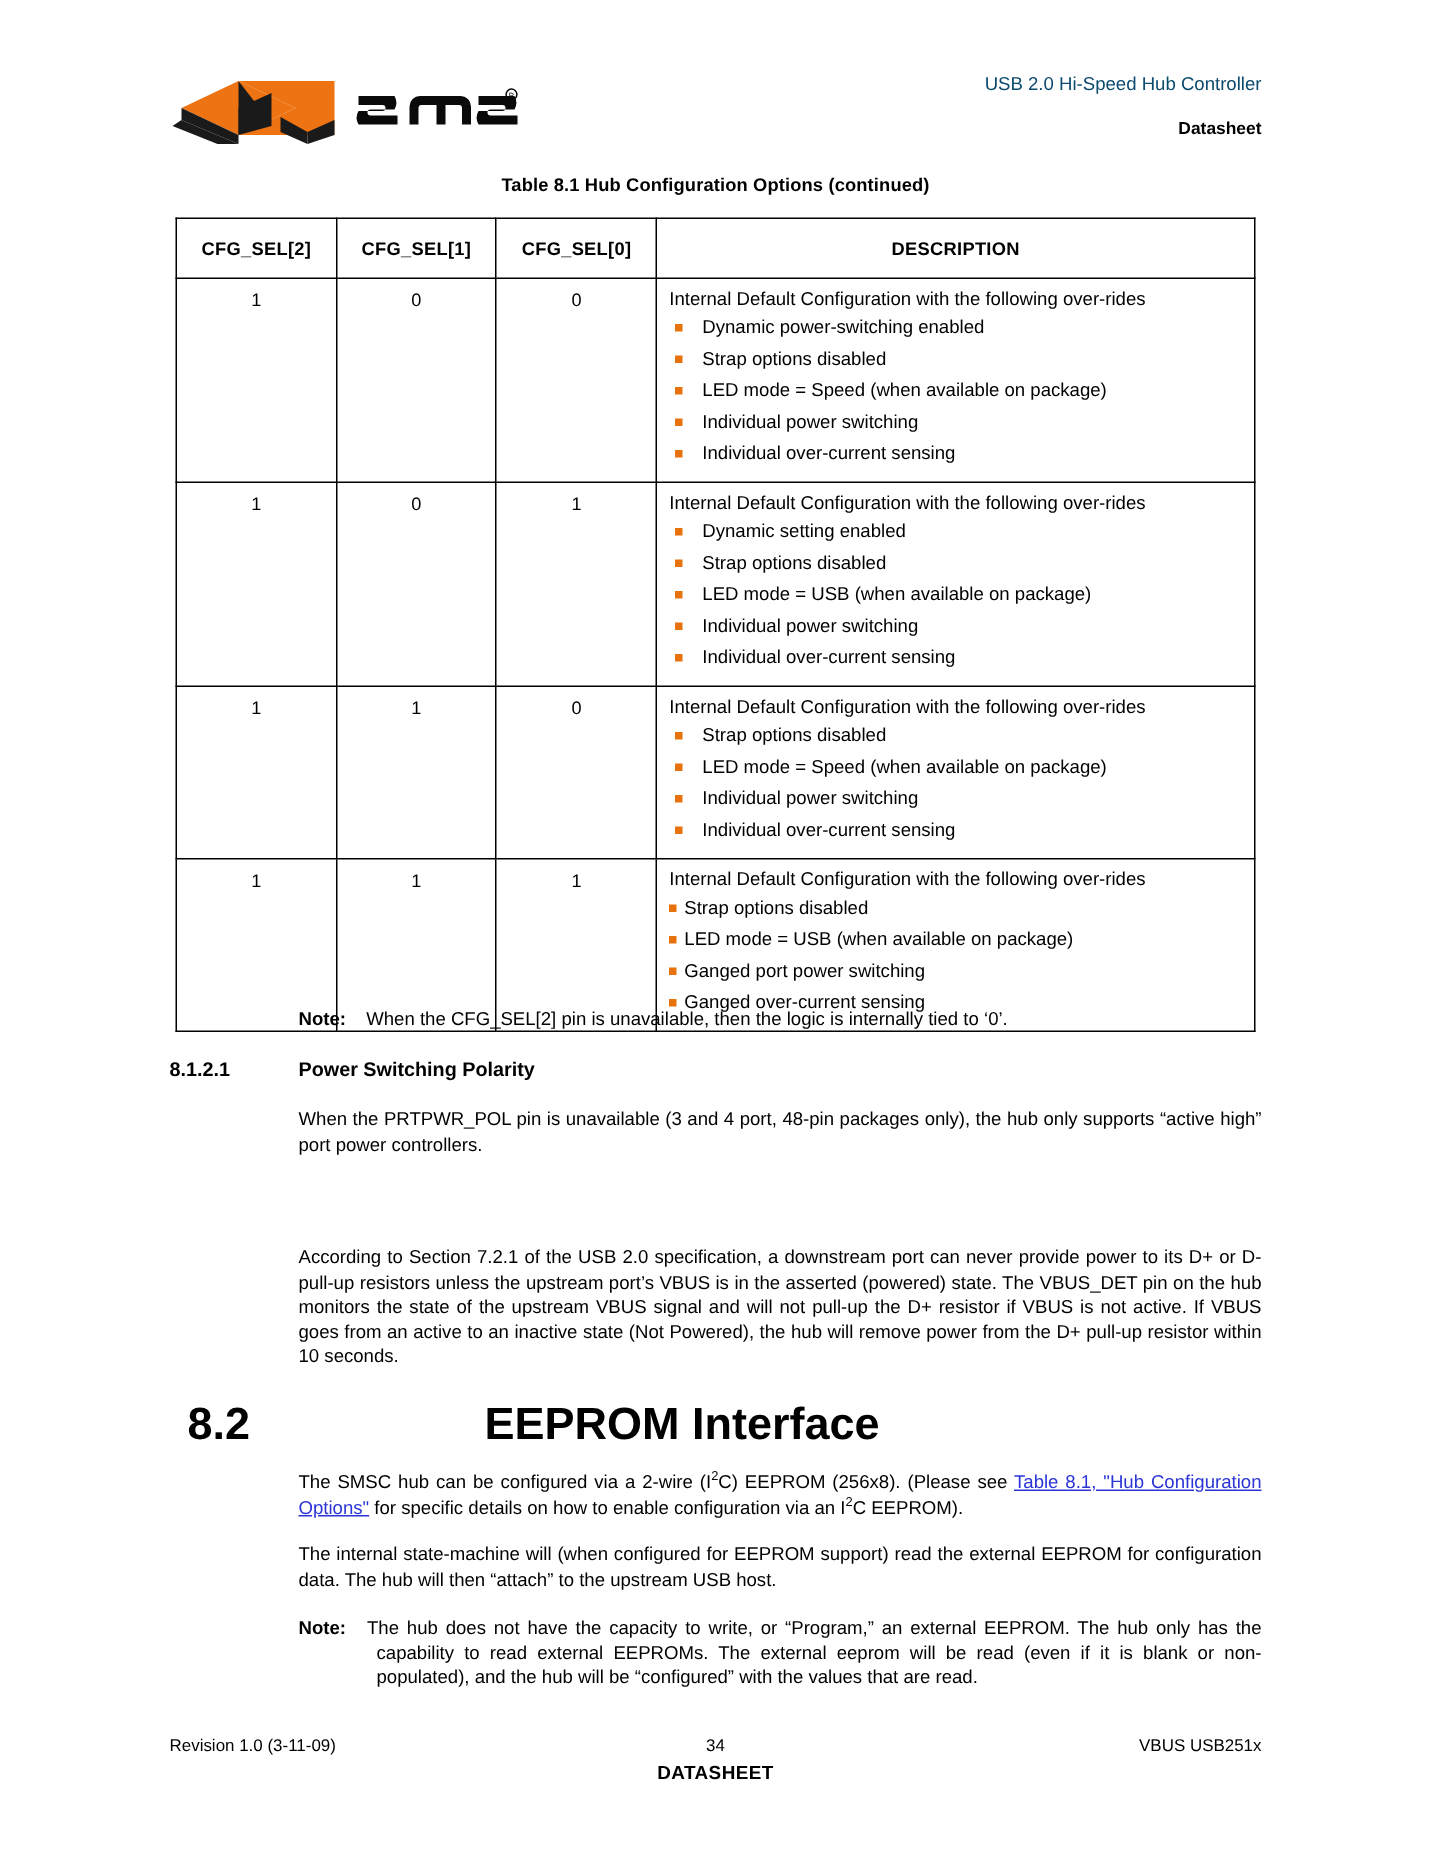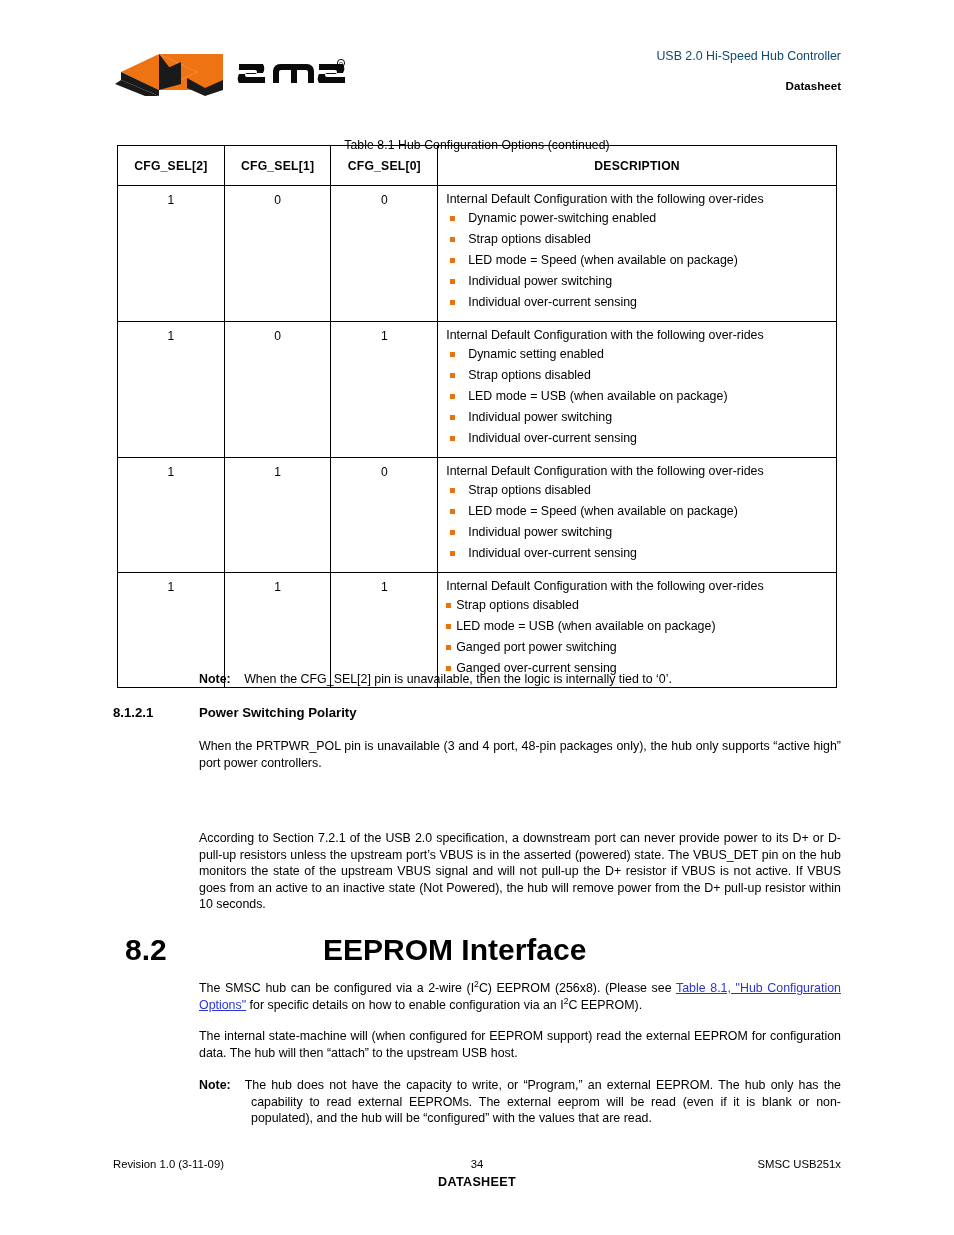--- a/index.html
+++ b/index.html
@@ -64,23 +64,22 @@
   }
 
   
   .table-caption {
     position: absolute;
     left: 113px;
     top: 116px;
     width: 728px;
     text-align: center;
     font-size: 12.2px;
-    font-weight: normal;
+    font-weight: bold;
     letter-spacing: 0.1px;
-    margin-top: 22px;
   }
 
   
   .cfg-table {
     position: absolute;
     left: 117px;
     top: 145px;
     width: 720px;
     border-collapse: collapse;
     table-layout: fixed;
@@ -330,17 +329,17 @@
 
   <div class="para" style="left:199px; top:1077px; width:642px; padding-left:52px; text-indent:-52px;">
     <span class="note-lbl">Note:</span><span style="display:inline-block;width:14px;"></span><span>The hub does not have the capacity to write, or “Program,” an external EEPROM. The hub only has the capability to read external EEPROMs. The external eeprom will be read (even if it is blank or non-populated), and the hub will be “configured” with the values that are read.</span>
   </div>
 
   <div class="para" style="left:199px; top:1028px; width:642px;">The internal state-machine will (when configured for EEPROM support) read the external EEPROM for configuration data. The hub will then “attach” to the upstream USB host.</div>
 
   <div class="pg-footer">
     <div class="ft-left">Revision 1.0 (3-11-09)</div>
     <div class="ft-mid">34</div>
-    <div class="ft-right">SMSC USB251x</div>
+    <div class="ft-right">VBUS USB251x</div>
     <div class="ft-mid2">DATASHEET</div>
   </div>
 
 </div>
 
 </body></html>

